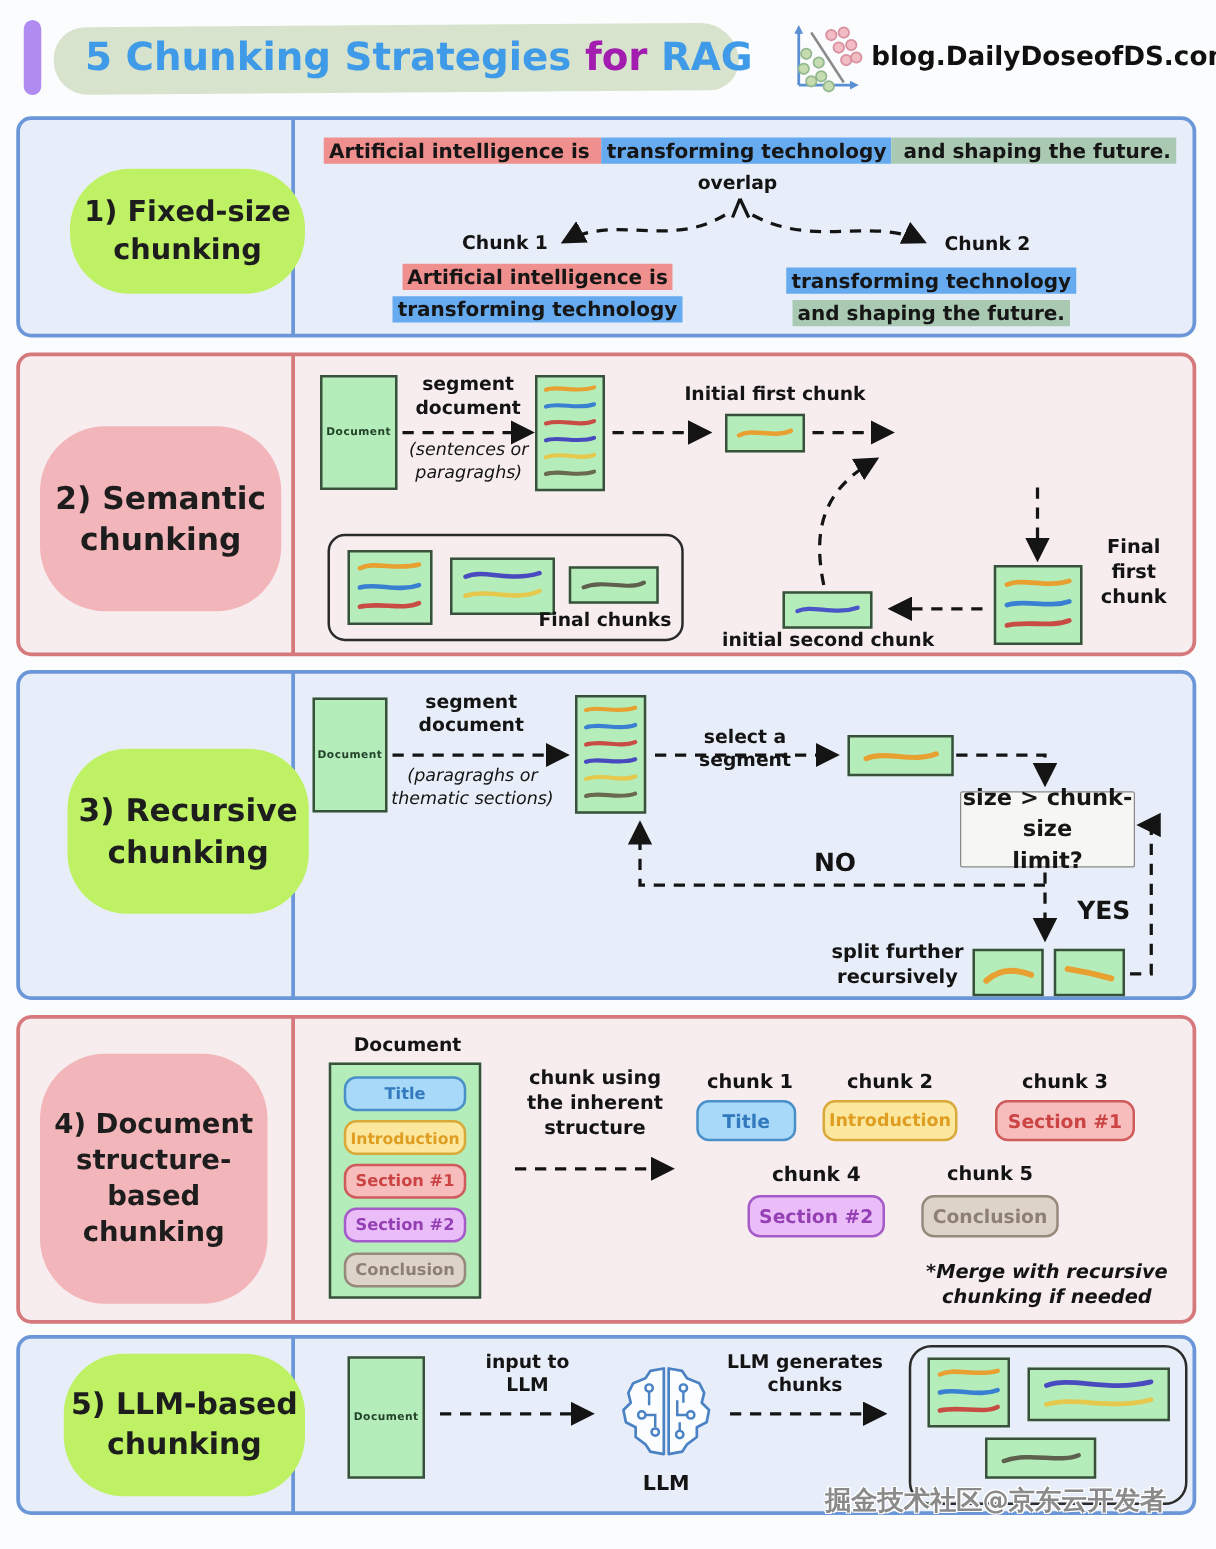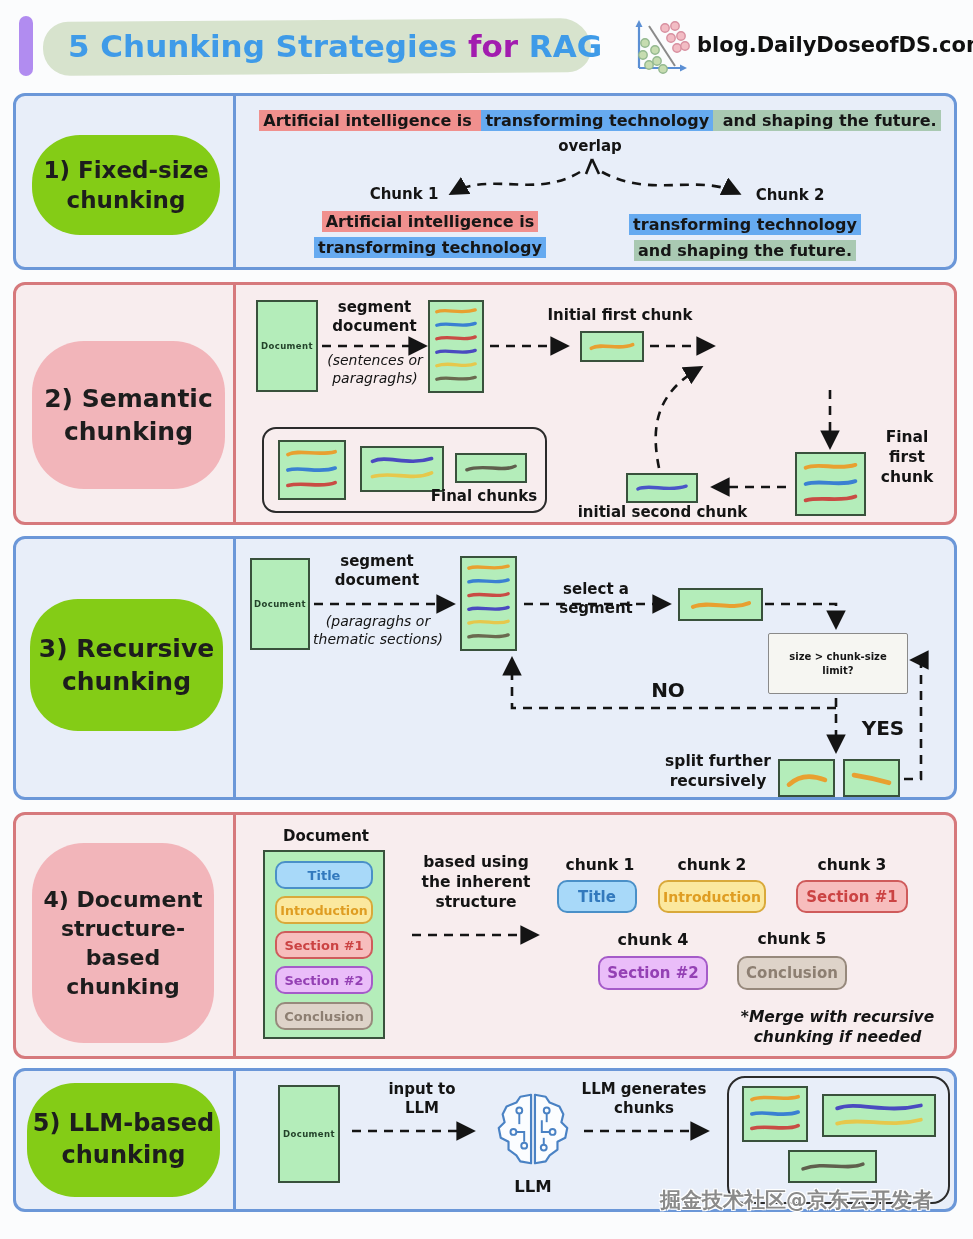--- a/index.html
+++ b/index.html
@@ -9,21 +9,21 @@
   .lab{position:absolute;font-weight:bold;text-align:center;line-height:1.28;color:#141414;}
   .it{font-style:italic;font-weight:normal;}
   .frame{position:absolute;border-radius:12px;box-sizing:border-box;}
   .sec-blue{background:#e8eef9;border:3px solid #6b97d8;}
   .sec-pink{background:#f8edee;border:3px solid #d6797c;}
   .vdiv{position:absolute;width:3px;}
   .vdiv-blue{background:#6b97d8;}
   .vdiv-pink{background:#d6797c;}
   .lblbox{position:absolute;display:flex;align-items:center;justify-content:center;text-align:center;
           font-weight:bold;line-height:1.32;color:#1d1d1d;}
-  .lbl-blue{background:#84cc16;border-radius:48px;}
+  .lbl-blue{background:#bef264;border-radius:48px;margin-left:24px;}
   .lbl-pink{background:#f2b5ba;border-radius:52px;}
   .gb{position:absolute;background:#b4edba;border:2px solid #39513c;box-sizing:border-box;
       display:flex;align-items:center;justify-content:center;}
   .gb svg{display:block;width:100%;height:100%;}
   .docword{font-size:8.5px;letter-spacing:.4px;color:#23422a;font-weight:bold;}
   .hl{padding:1px 4px;font-weight:bold;font-size:16px;line-height:1.6;}
   .chip{position:absolute;border-radius:10px;display:flex;align-items:center;justify-content:center;
         font-weight:bold;border:2px solid;box-sizing:border-box;}
   .chip-title{background:#a8d9f9;border-color:#4a90c8;color:#3279bd;}
   .chip-intro{background:#fbe89e;border-color:#d9a93a;color:#df9d22;}
@@ -234,21 +234,21 @@
       </g>
     </svg>
   </div>
   <div class="lab ml" style="left:545px;top:548px;width:102px;font-size:15px;margin-top:32px;">select a
 segment</div>
   <div class="gb" style="left:678px;top:588px;width:85px;height:33px;">
     <svg viewBox="0 0 83 31">
       <path d="M12,18 C30,11 52,22 72,14" fill="none" stroke="#e8a030" stroke-width="4.4" stroke-linecap="round"></path>
     </svg>
   </div>
-  <div class="sizebox ml" style="left:768px;top:633px;width:140px;height:61px;font-size:10px;line-height:1.4;border-radius:2px;">size &gt; chunk-size
+  <div class="sizebox ml" style="left:768px;top:633px;width:140px;height:61px;font-size:18px;line-height:1.4;border-radius:2px;">size &gt; chunk-size
 limit?</div>
   <div class="lab" style="left:638px;top:678px;width:60px;font-size:20px;">NO</div>
   <div class="lab" style="left:850px;top:716px;width:66px;font-size:20px;">YES</div>
   <div class="lab ml" style="left:664px;top:752px;width:108px;font-size:15.5px;">split further
 recursively</div>
   <div class="gb" style="left:778px;top:759px;width:57px;height:38px;">
     <svg viewBox="0 0 55 36">
       <path d="M9,25 Q24,11 47,20" fill="none" stroke="#e8a030" stroke-width="5" stroke-linecap="round"></path>
     </svg>
   </div>
@@ -258,21 +258,21 @@
     </svg>
   </div>
 
   <div class="lab" style="left:272px;top:827px;width:108px;font-size:15px;">Document</div>
   <div class="gb" style="left:263px;top:850px;width:122px;height:189px;border-width:2.4px;"></div>
   <div class="chip chip-title" style="left:275px;top:861px;width:98px;height:28px;font-size:13px;">Title</div>
   <div class="chip chip-intro" style="left:275px;top:896px;width:98px;height:28px;font-size:12.5px;">Introduction</div>
   <div class="chip chip-sec1" style="left:275px;top:931px;width:98px;height:28px;font-size:13px;">Section #1</div>
   <div class="chip chip-sec2" style="left:275px;top:966px;width:98px;height:28px;font-size:13px;">Section #2</div>
   <div class="chip chip-concl" style="left:275px;top:1002px;width:98px;height:28px;font-size:13px;">Conclusion</div>
-  <div class="lab ml" style="left:406px;top:853px;width:140px;font-size:15.5px;">based using
+  <div class="lab ml" style="left:406px;top:853px;width:140px;font-size:15.5px;">chunk using
 the inherent
 structure</div>
   <div class="lab" style="left:560px;top:856px;width:80px;font-size:15.5px;">chunk 1</div>
   <div class="chip chip-title" style="left:557px;top:880px;width:80px;height:33px;font-size:15px;">Title</div>
   <div class="lab" style="left:672px;top:856px;width:80px;font-size:15.5px;">chunk 2</div>
   <div class="chip chip-intro" style="left:658px;top:880px;width:108px;height:33px;font-size:14px;">Introduction</div>
   <div class="lab" style="left:812px;top:856px;width:80px;font-size:15.5px;">chunk 3</div>
   <div class="chip chip-sec1" style="left:796px;top:880px;width:112px;height:33px;font-size:15px;">Section #1</div>
   <div class="lab" style="left:613px;top:930px;width:80px;font-size:16px;">chunk 4</div>
   <div class="chip chip-sec2" style="left:598px;top:956px;width:110px;height:34px;font-size:15px;">Section #2</div>

